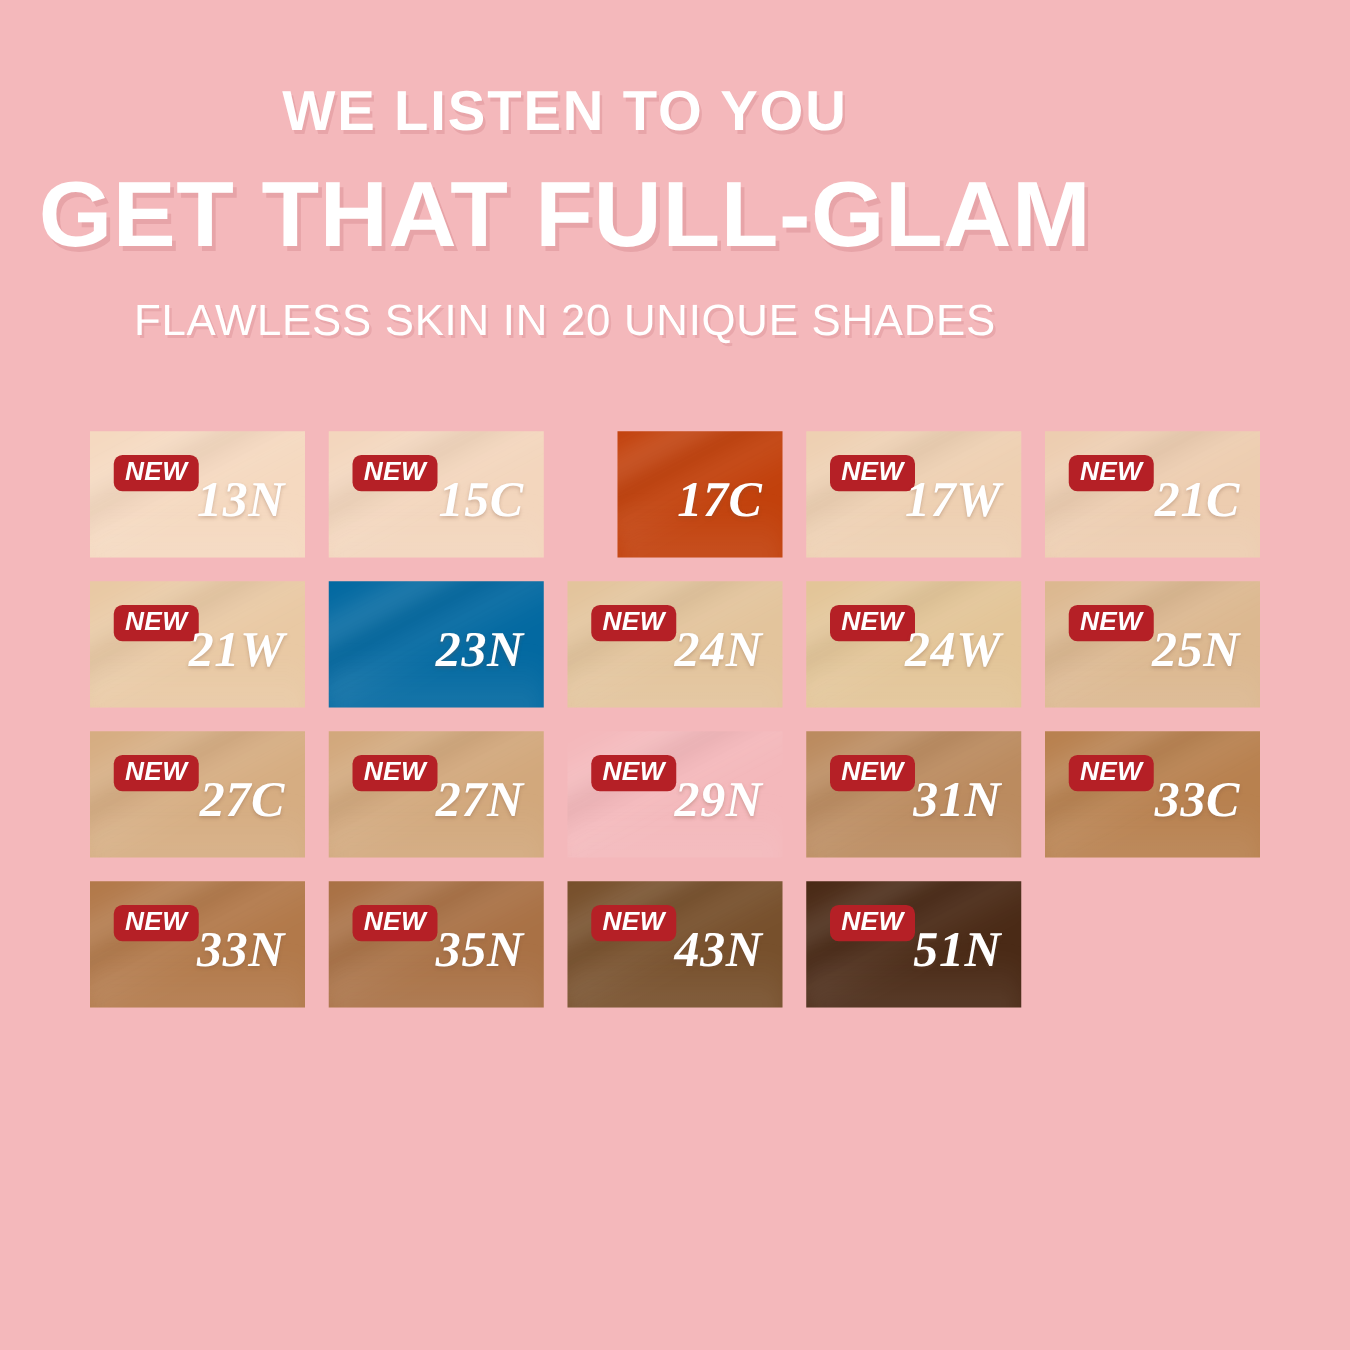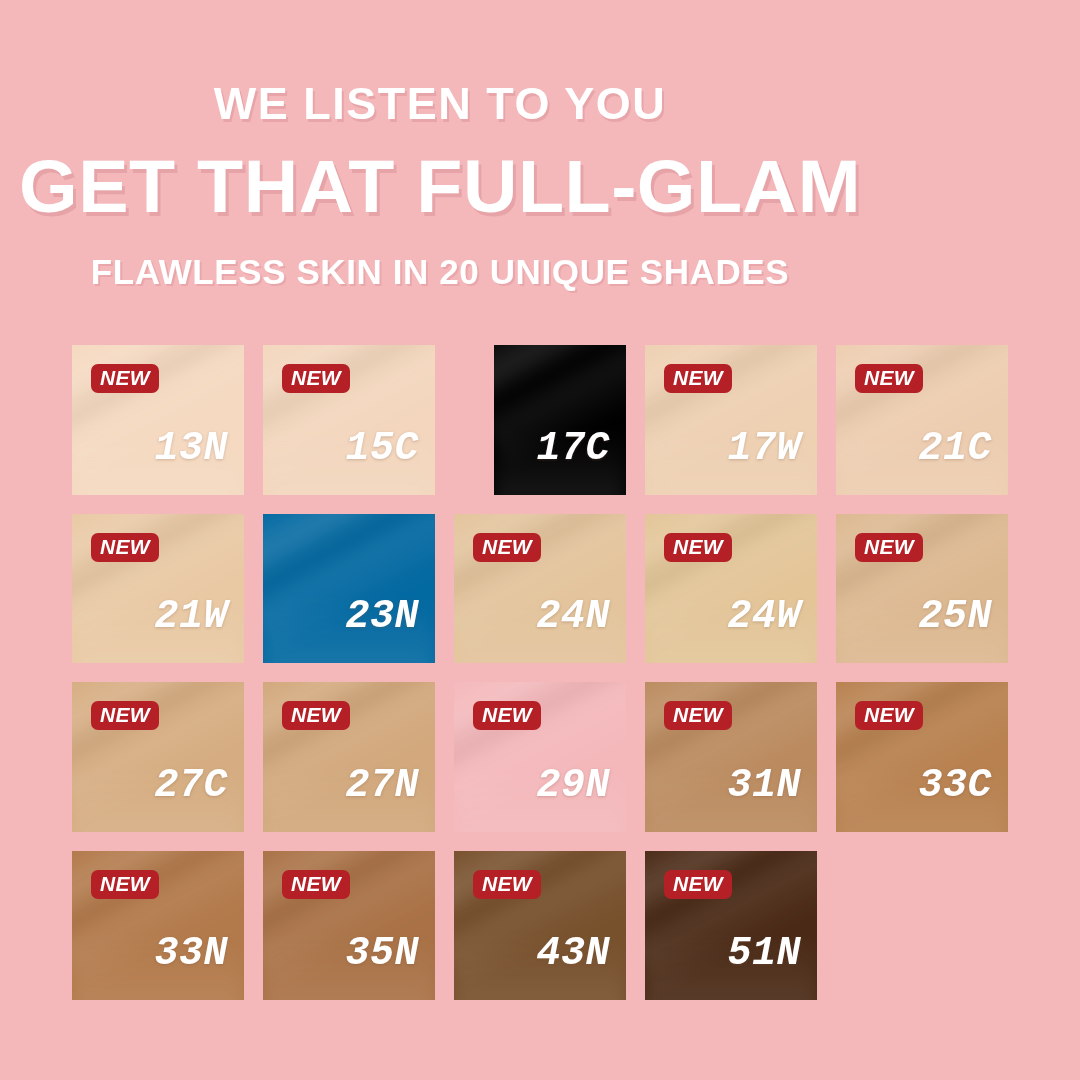--- a/index.html
+++ b/index.html
@@ -18,24 +18,25 @@
     position: relative;
     width: 1080px;
     height: 1080px;
     background: #f4b8bb;
     box-sizing: border-box;
   }
 
   
   .header {
     position: absolute;
-    top: 81px;
+    top: 66px;
     left: 0;
     width: 880px;
     text-align: center;
+    padding-left: 12px;
   }
 
   .eyebrow {
     font-family: "Liberation Sans", sans-serif;
     font-weight: bold;
     font-size: 45px;
     letter-spacing: 1.5px;
     color: #ffffff;
     line-height: 1.0;
     text-shadow: 2px 3px 0 rgba(222,150,155,0.55);
@@ -50,37 +51,37 @@
     color: #ffffff;
     line-height: 1.0;
     margin-top: 24px;
     text-shadow: 3px 4px 0 rgba(222,150,155,0.6);
     white-space: nowrap;
     transform: scaleX(1.02);
   }
 
   .subhead {
     font-family: "Liberation Sans", sans-serif;
-    font-weight: bold;
+    font-weight: normal;
     font-size: 35px;
     letter-spacing: 0.6px;
     color: #ffffff;
     line-height: 1.0;
     margin-top: 30px;
     text-shadow: 2px 2px 0 rgba(222,150,155,0.5);
     white-space: nowrap;
   }
 
   
   .grid {
     position: absolute;
     left: 72px;
     top: 345px;
     width: 936px;
-    height: 655px;
+    height: 461px;
     display: grid;
     grid-template-columns: repeat(5, 1fr);
     grid-template-rows: repeat(4, 1fr);
     gap: 19px;
   }
 
   .swatch {
     position: relative;
     overflow: hidden;
     box-sizing: border-box;
@@ -134,21 +135,21 @@
     border-radius: 7px;
     line-height: 1.05;
     z-index: 3;
   }
 
   .shade-label {
     position: absolute;
     right: 16px;
     bottom: 26px;
     color: #ffffff;
-    font-family: Liberation Mono, monospace;
+    font-family: Liberation Serif, serif;
     font-style: italic;
     font-weight: bold;
     font-size: 40px;
     letter-spacing: 0.5px;
     line-height: 1.0;
     z-index: 3;
     text-shadow: 0 1px 3px rgba(120,80,60,0.30);
   }
 </style>
 </head>
@@ -168,21 +169,21 @@
         <div class="streak2"></div>
         <div class="badge">NEW</div>
         <div class="shade-label">13N</div>
       </div>
       <div class="swatch" style="background: rgb(243, 214, 189);">
         <div class="streak"></div>
         <div class="streak2"></div>
         <div class="badge">NEW</div>
         <div class="shade-label">15C</div>
       </div>
-      <div class="swatch" style="background: #000000; margin-left: 40px;">
+      <div class="swatch" style="background: #c2410c; margin-left: 40px;">
         <div class="streak"></div>
         <div class="streak2"></div>
         <div class="shade-label">17C</div>
       </div>
       <div class="swatch" style="background: rgb(238, 208, 178);">
         <div class="streak"></div>
         <div class="streak2"></div>
         <div class="badge">NEW</div>
         <div class="shade-label">17W</div>
       </div>

